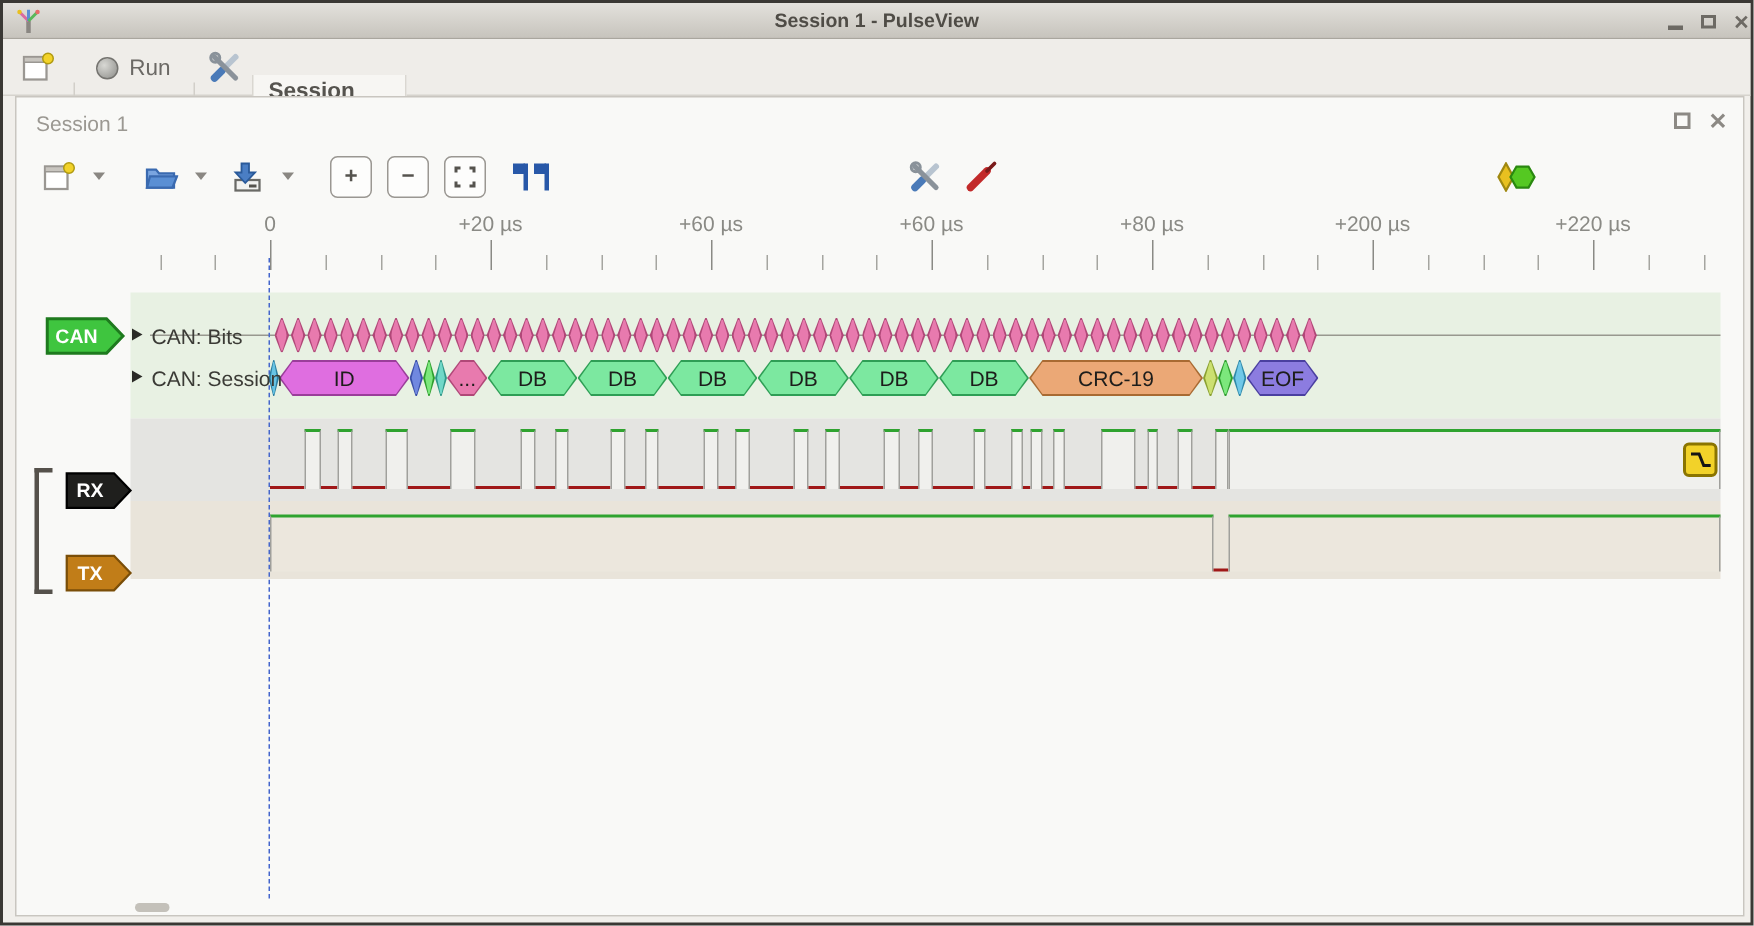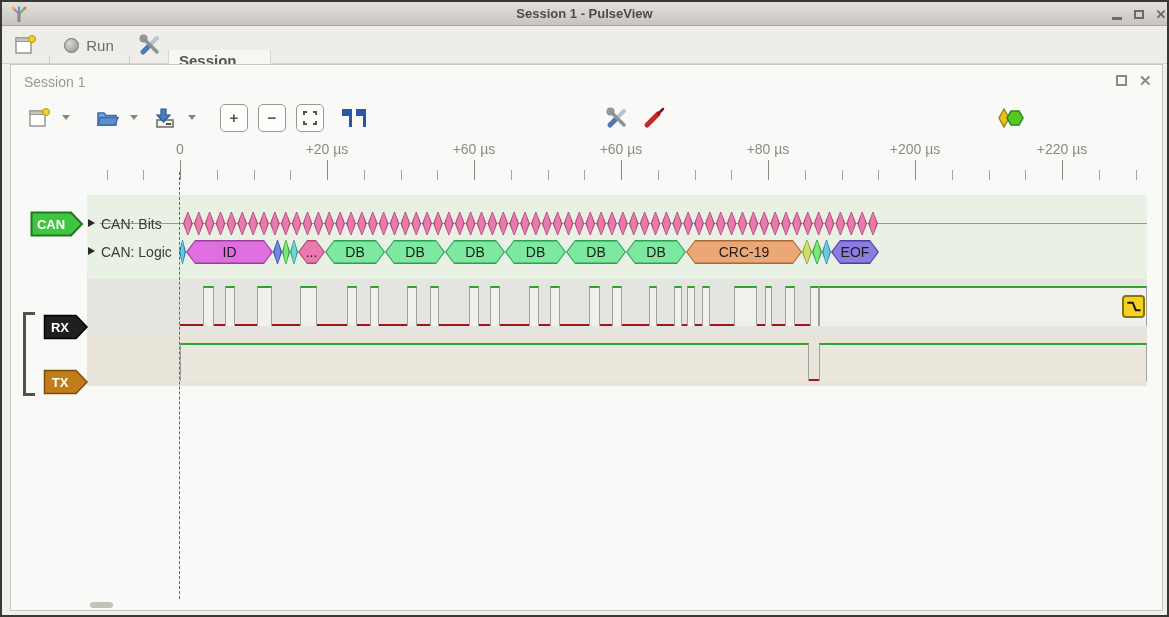--- a/index.html
+++ b/index.html
@@ -214,21 +214,21 @@
   </div>
 
   <div class="band" style="top:193px;height:84px;background:#e8f1e3"></div>
   <div class="band" style="top:277px;height:55px;background:#e4e4e1"></div>
   <div class="band" style="top:332px;height:52px;background:#e9e4da"></div>
   <div class="abs" style="left:98px;top:221px;width:1047px;height:1px;background:#98988f;z-index:2"></div>
 
   <div class="expand-arrow" style="left:86px;top:217px"></div>
   <div class="row-label" style="left:99px;top:214px">CAN: Bits</div>
   <div class="expand-arrow" style="left:86px;top:245px"></div>
-  <div class="row-label" style="left:99px;top:242px">CAN: Logic</div>
+  <div class="row-label" style="left:99px;top:242px">CAN: Session</div>
 
   <div class="abs" style="inset:0;z-index:1" id="ruler-layer">
       <div style="position: absolute; left: 104.5px; top: 168px; width: 1px; height: 10px; background: rgb(165, 165, 160);"></div>
       <div style="position: absolute; left: 141.25px; top: 168px; width: 1px; height: 10px; background: rgb(165, 165, 160);"></div>
       <div class="tick-major" style="position: absolute; left: 178px; top: 158px; width: 1px; height: 20px; background: rgb(138, 138, 133);"></div>
       <div class="ruler-label" style="position: absolute; left: 133px; top: 139px; width: 90px; height: 17px; background: transparent;">0</div>
       <div style="position: absolute; left: 214.75px; top: 168px; width: 1px; height: 10px; background: rgb(165, 165, 160);"></div>
       <div style="position: absolute; left: 251.5px; top: 168px; width: 1px; height: 10px; background: rgb(165, 165, 160);"></div>
       <div style="position: absolute; left: 288.25px; top: 168px; width: 1px; height: 10px; background: rgb(165, 165, 160);"></div>
       <div class="tick-major" style="position: absolute; left: 325px; top: 158px; width: 1px; height: 20px; background: rgb(138, 138, 133);"></div>

